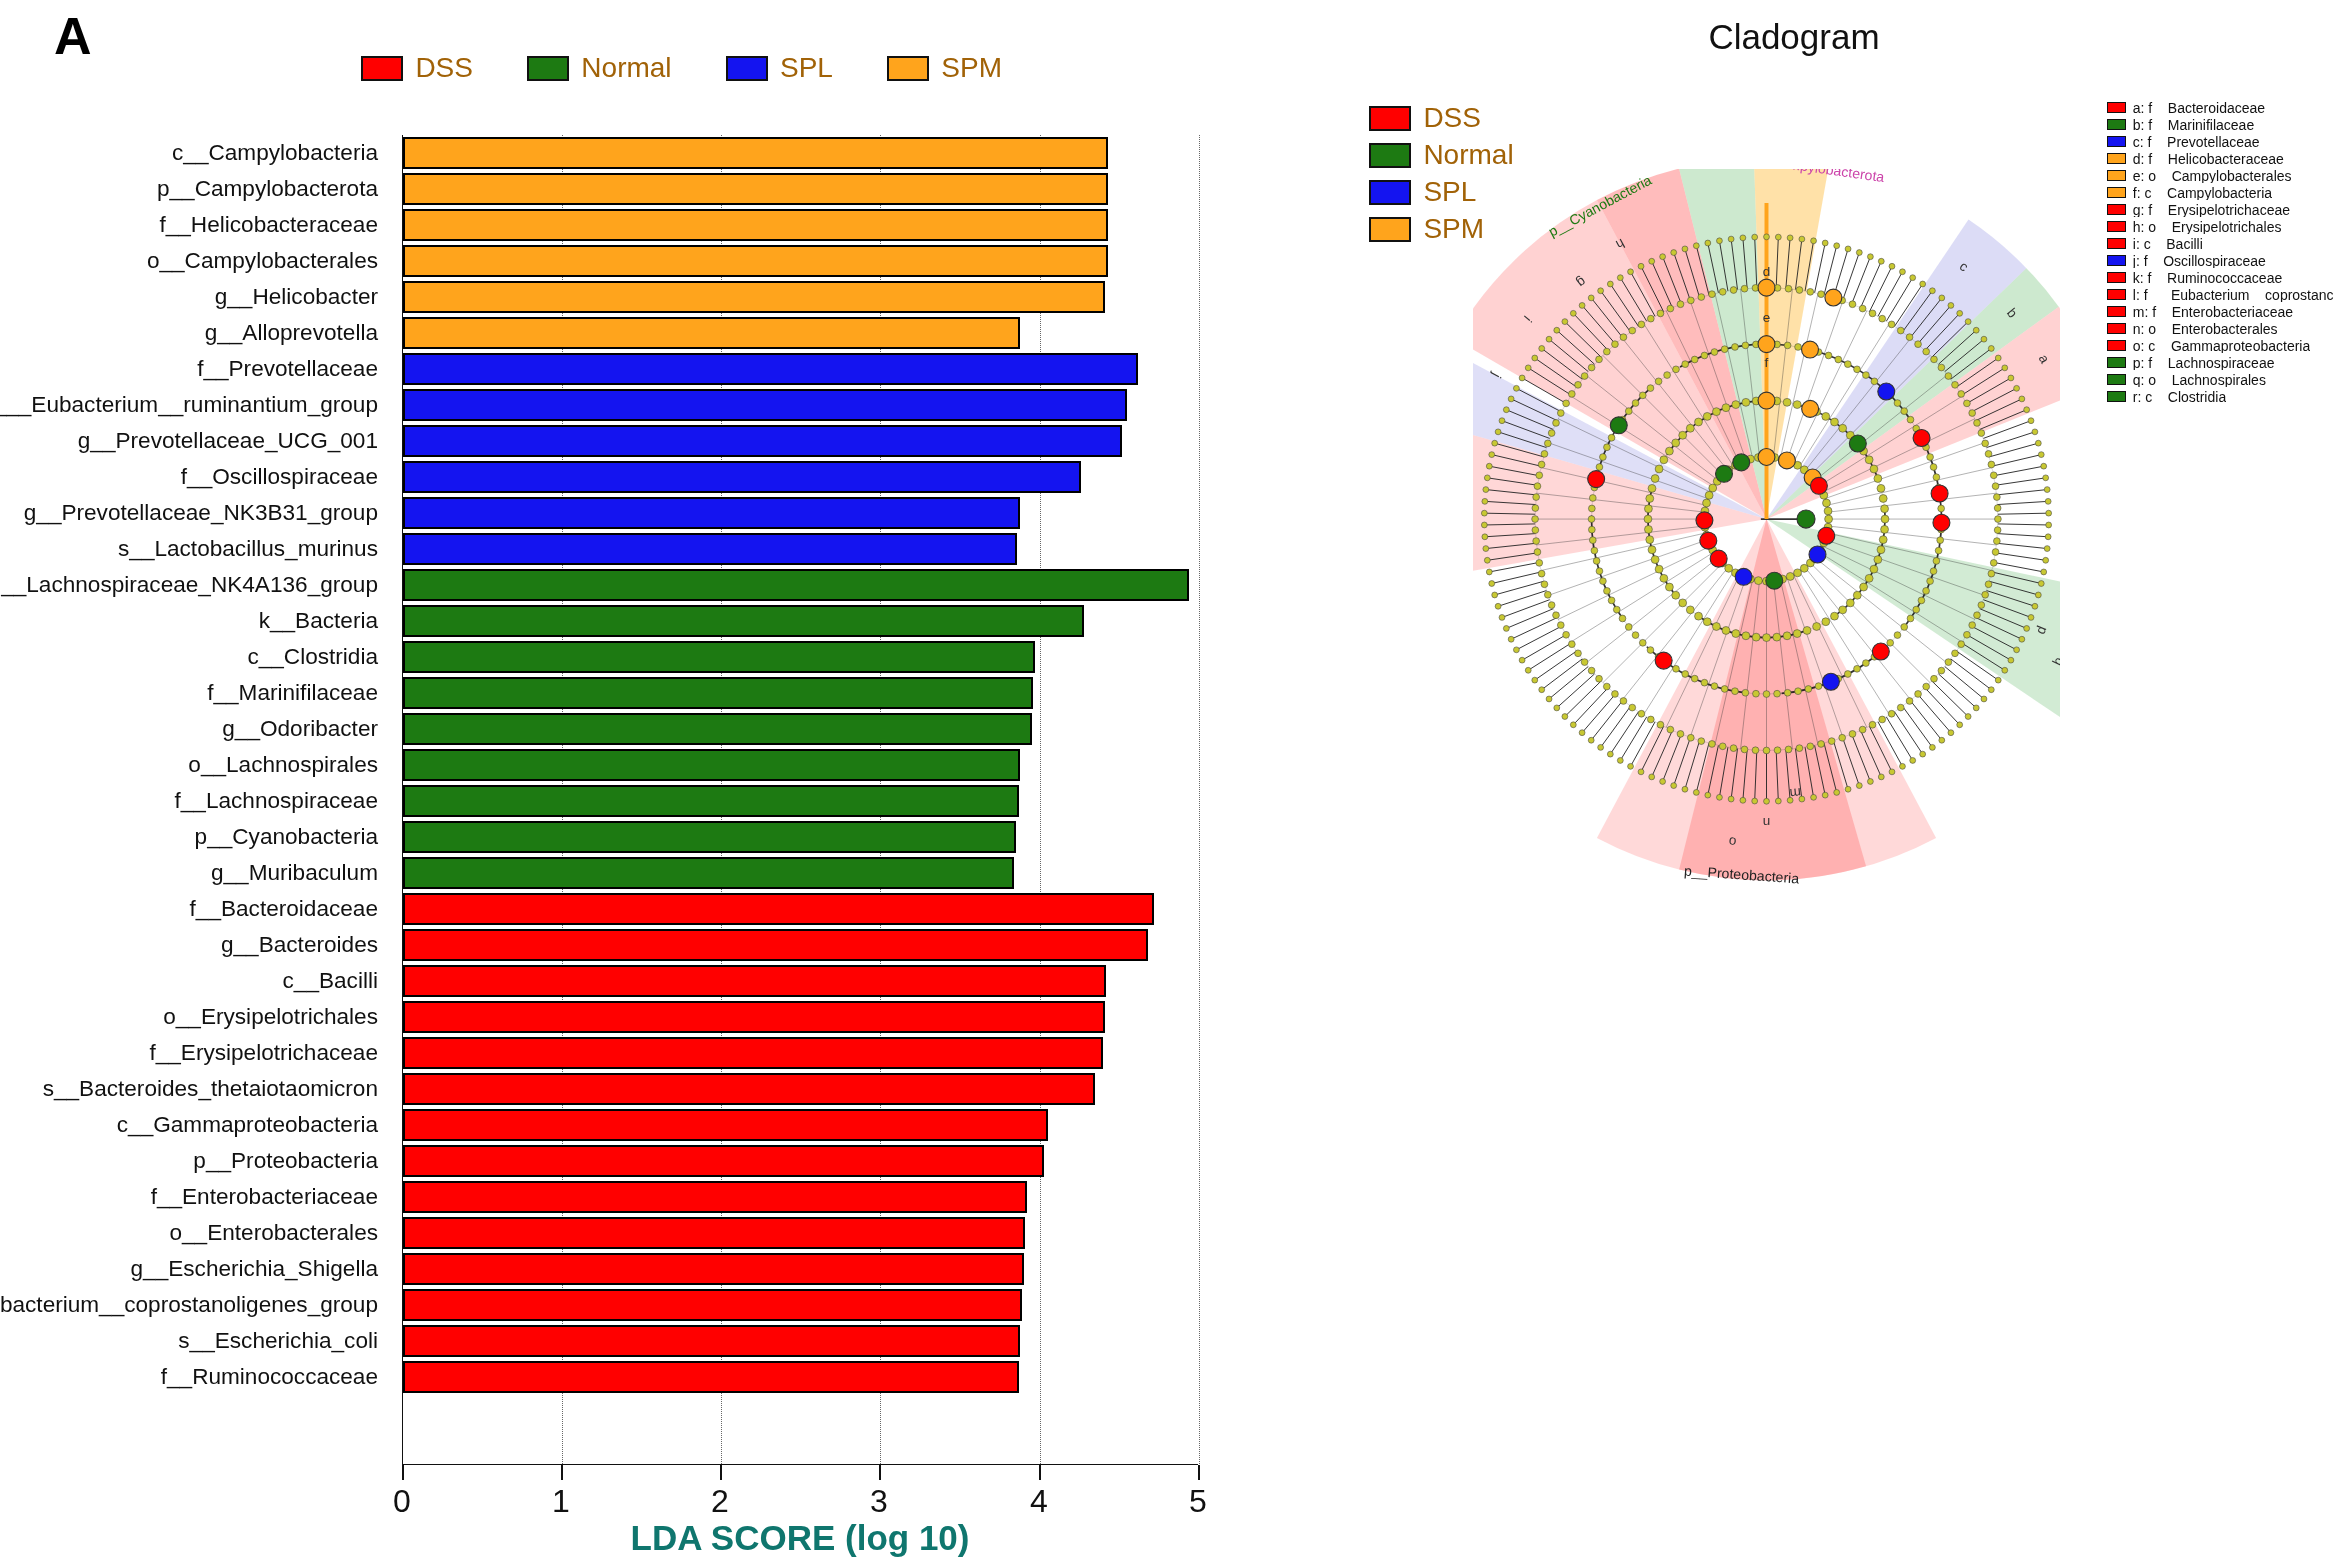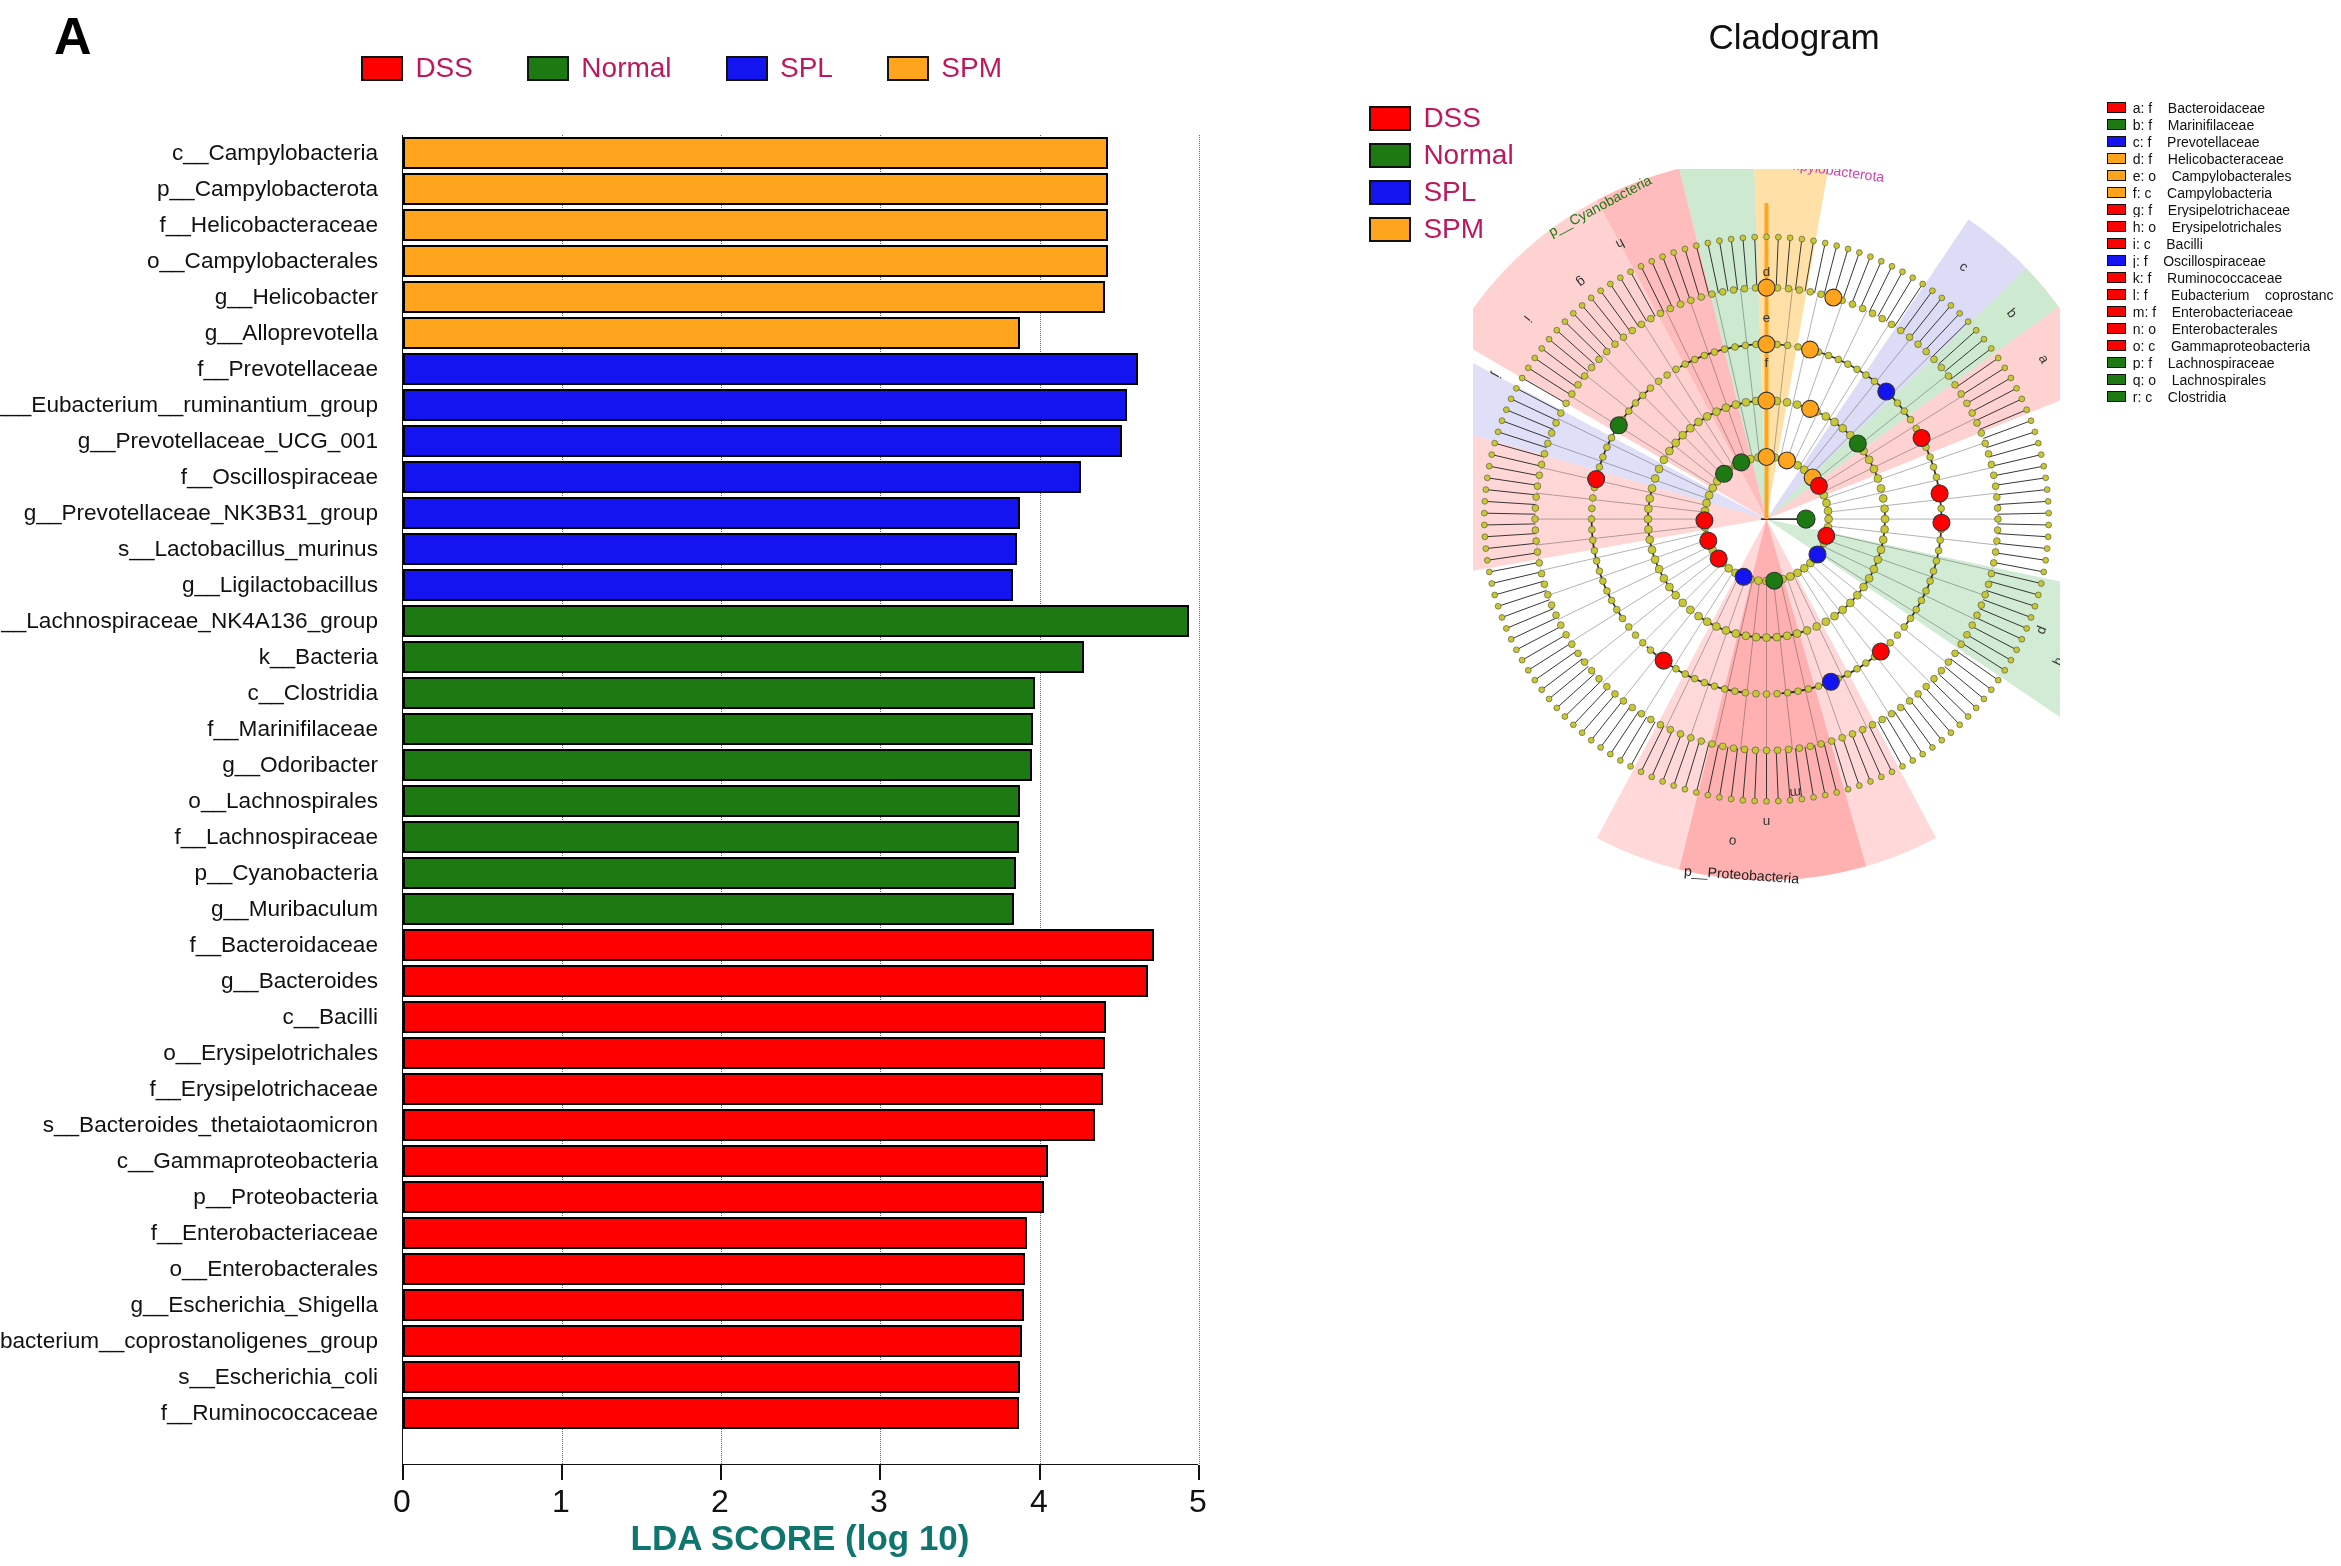--- a/index.html
+++ b/index.html
@@ -7,21 +7,21 @@
 
   .panel-letter{position:absolute;font-size:52px;font-weight:bold;color:#000;}
   #panel-a-letter{left:54px;top:5.6px;}
 
   
   #panel-a{position:absolute;left:0;top:0;width:1264px;height:1566px;}
 
   #lefse-legend{position:absolute;left:361px;top:54px;display:flex;align-items:center;gap:54px;}
   .leg-item{display:flex;align-items:center;gap:12.4px;}
   .leg-swatch{width:42px;height:25px;border:2.3px solid #111;box-sizing:border-box;}
-  .leg-label{font-size:28px;color:#be185d;line-height:1;}
+  .leg-label{font-size:28px;color:#a16207;line-height:1;}
 
   #plot-area{position:absolute;left:402px;top:135px;width:796px;height:1329px;
              border-left:1.7px solid #111;box-sizing:content-box;}
   .gridline{position:absolute;top:0;bottom:0;width:0;border-left:1.7px dotted #666;}
 
   #bars{position:absolute;left:0;top:0;width:796px;height:1329px;}
   .bar-row{position:relative;width:100%;box-sizing:border-box;}
   .bar{position:absolute;left:0;top:2.3px;bottom:2.3px;border:2.3px solid #000;box-sizing:border-box;}
   .bar-label{position:absolute;right:100%;margin-right:25px;top:50%;transform:translateY(-50%);
              white-space:nowrap;font-size:22.6px;color:#111;}
@@ -124,24 +124,20 @@
           <span class="bar-label">f__Oscillospiraceae</span>
           <div class="bar" style="width: 678px; background: rgb(20, 20, 240);"></div>
         </div>
         <div class="bar-row" style="height: 36px;">
           <span class="bar-label">g__Prevotellaceae_NK3B31_group</span>
           <div class="bar" style="width: 617px; background: rgb(20, 20, 240);"></div>
         </div>
         <div class="bar-row" style="height: 36px;">
           <span class="bar-label">s__Lactobacillus_murinus</span>
           <div class="bar" style="width: 614px; background: rgb(20, 20, 240);"></div>
-        </div>
-        <div class="bar-row" style="height: 36px;">
-          <span class="bar-label">g__Ligilactobacillus</span>
-          <div class="bar" style="width: 610px; background: rgb(20, 20, 240);"></div>
         </div>
         <div class="bar-row" style="height: 36px;">
           <span class="bar-label">g__Lachnospiraceae_NK4A136_group</span>
           <div class="bar" style="width: 786px; background: rgb(29, 122, 18);"></div>
         </div>
         <div class="bar-row" style="height: 36px;">
           <span class="bar-label">k__Bacteria</span>
           <div class="bar" style="width: 681px; background: rgb(29, 122, 18);"></div>
         </div>
         <div class="bar-row" style="height: 36px;">

